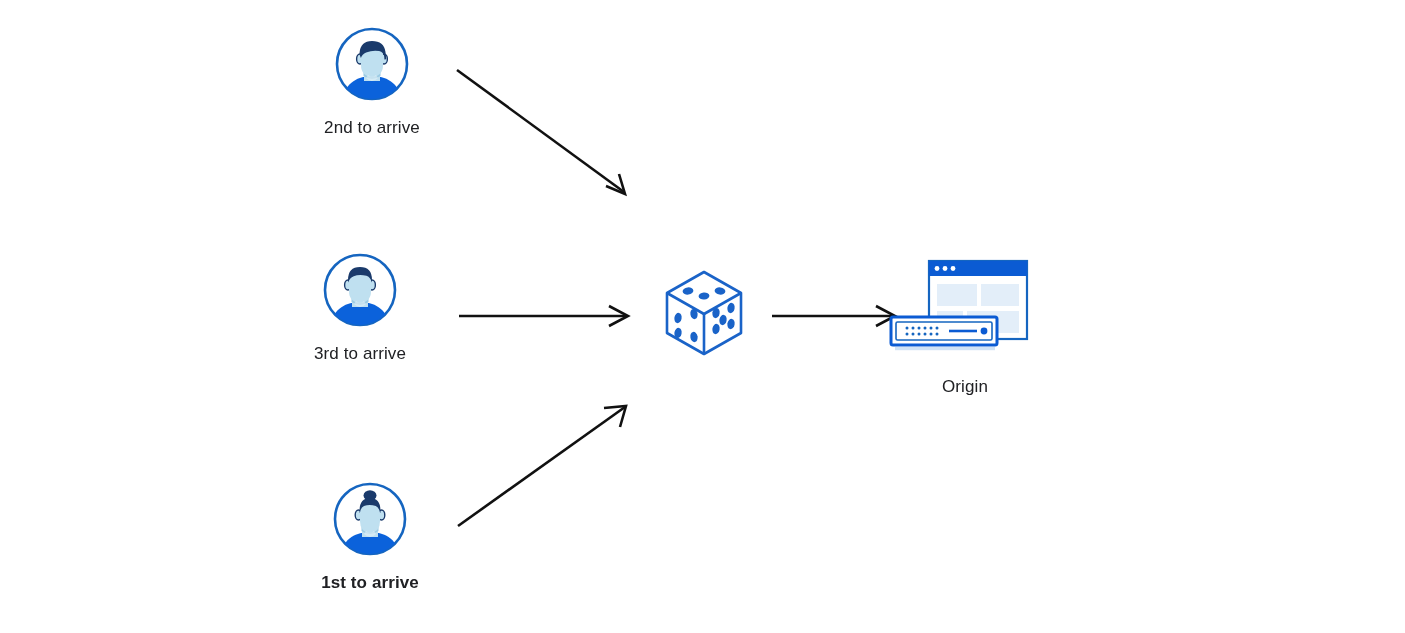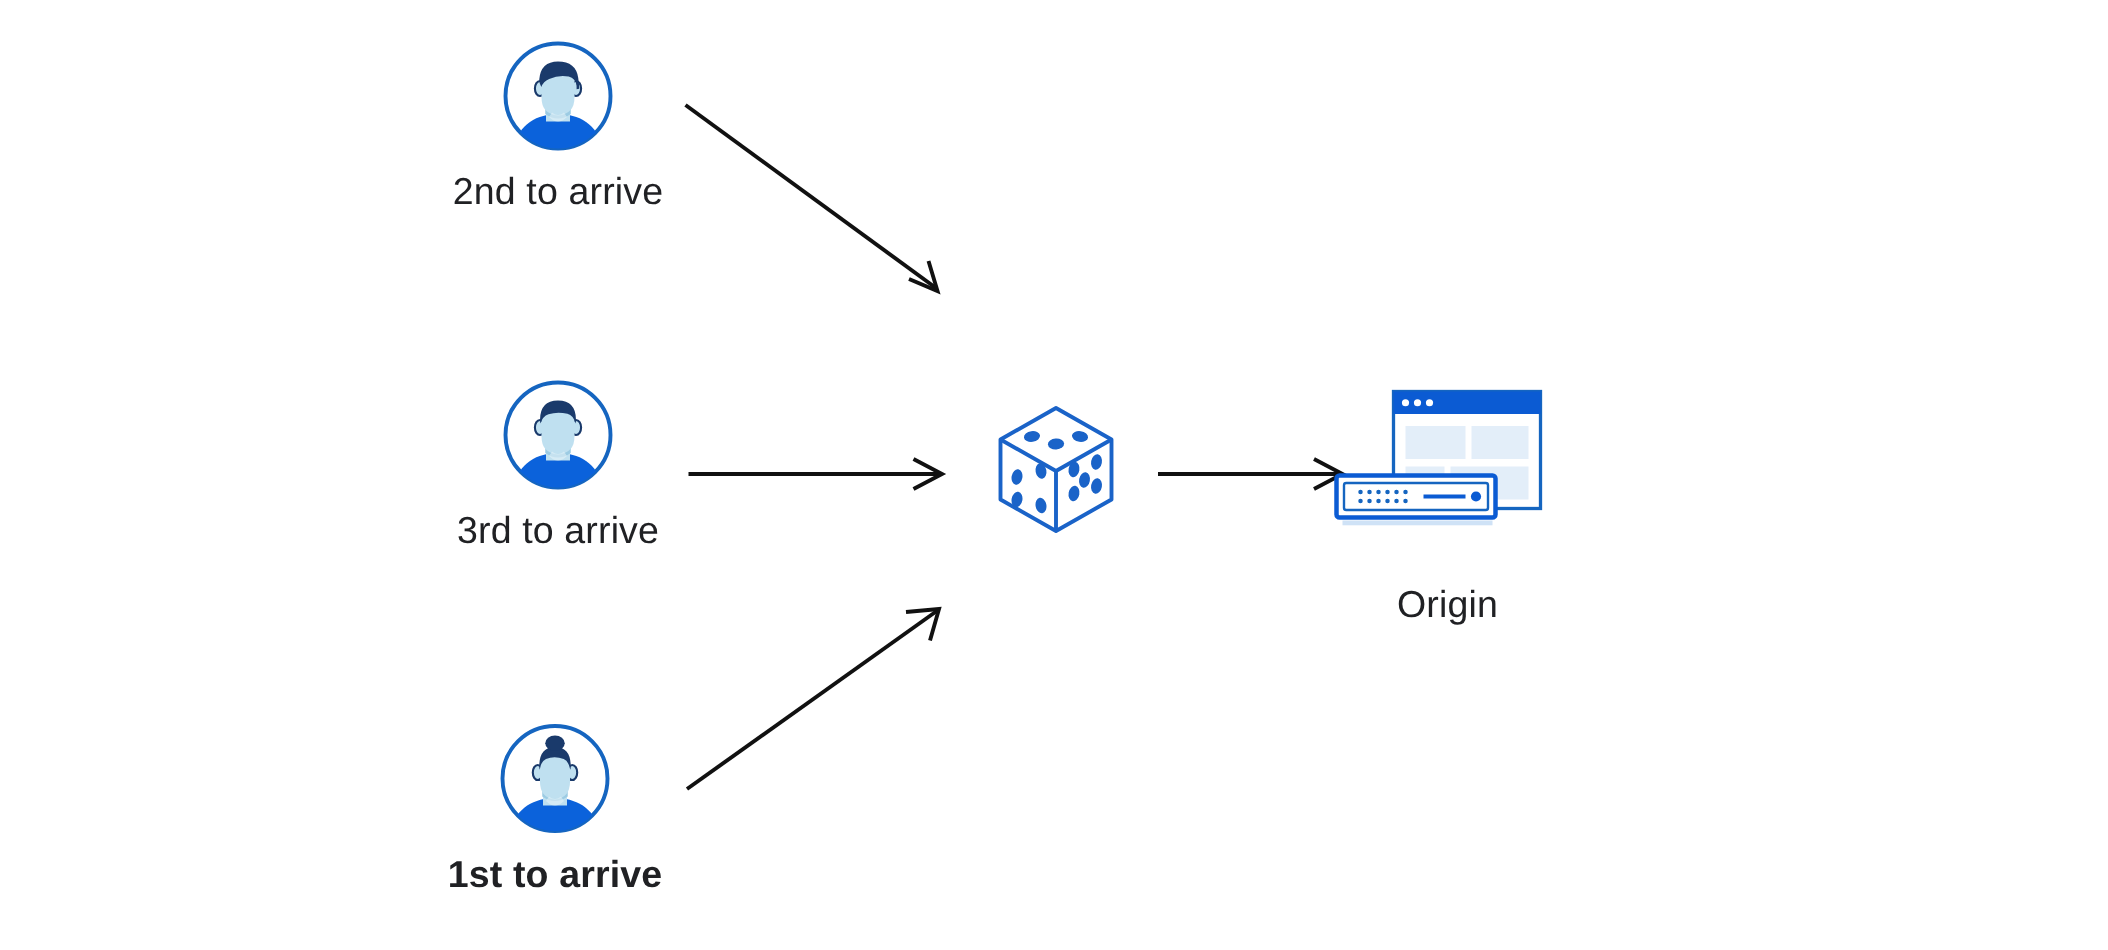--- a/index.html
+++ b/index.html
@@ -24,37 +24,37 @@
     height: 633px;
   }
   .node {
     position: absolute;
     display: flex;
     flex-direction: column;
     align-items: center;
   }
   .node-label {
     font-family: "Liberation Sans", sans-serif;
-    font-size: 25px;
+    font-size: 17px;
     line-height: 24px;
     color: #202124;
     letter-spacing: 0.1px;
     white-space: nowrap;
     text-align: center;
   }
   .avatar-node { width: 160px; }
   .avatar-node .node-label { margin-top: 14px; }
 
   .user-1 { left: 292px; top: 26px; }
-  .user-2 { left: 292px; top: 252px; }
+  .user-2 { left: 280px; top: 252px; }
   .user-3 { left: 290px; top: 481px; font-weight: bold; }
 
   .dice-node { left: 660px; top: 267px; width: 88px; }
   .origin-node { left: 885px; top: 255px; width: 160px; }
-  .origin-node .node-label { margin-top: 28px; }
+  .origin-node .node-label { margin-top: 12px; }
 
   .icon-svg { display: block; }
   .arrow-layer {
     position: absolute;
     left: 0;
     top: 0;
     width: 1405px;
     height: 633px;
     pointer-events: none;
   }

